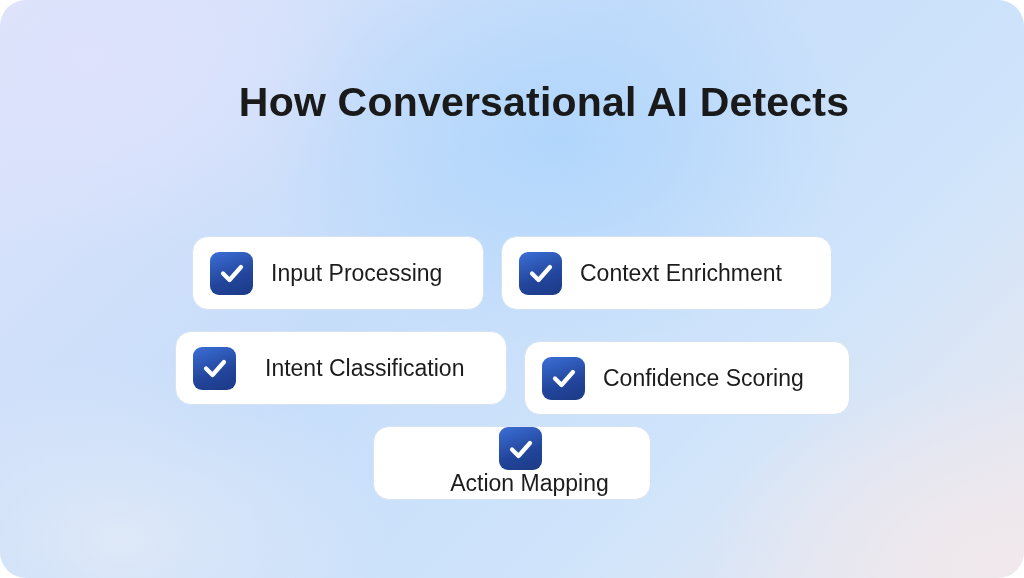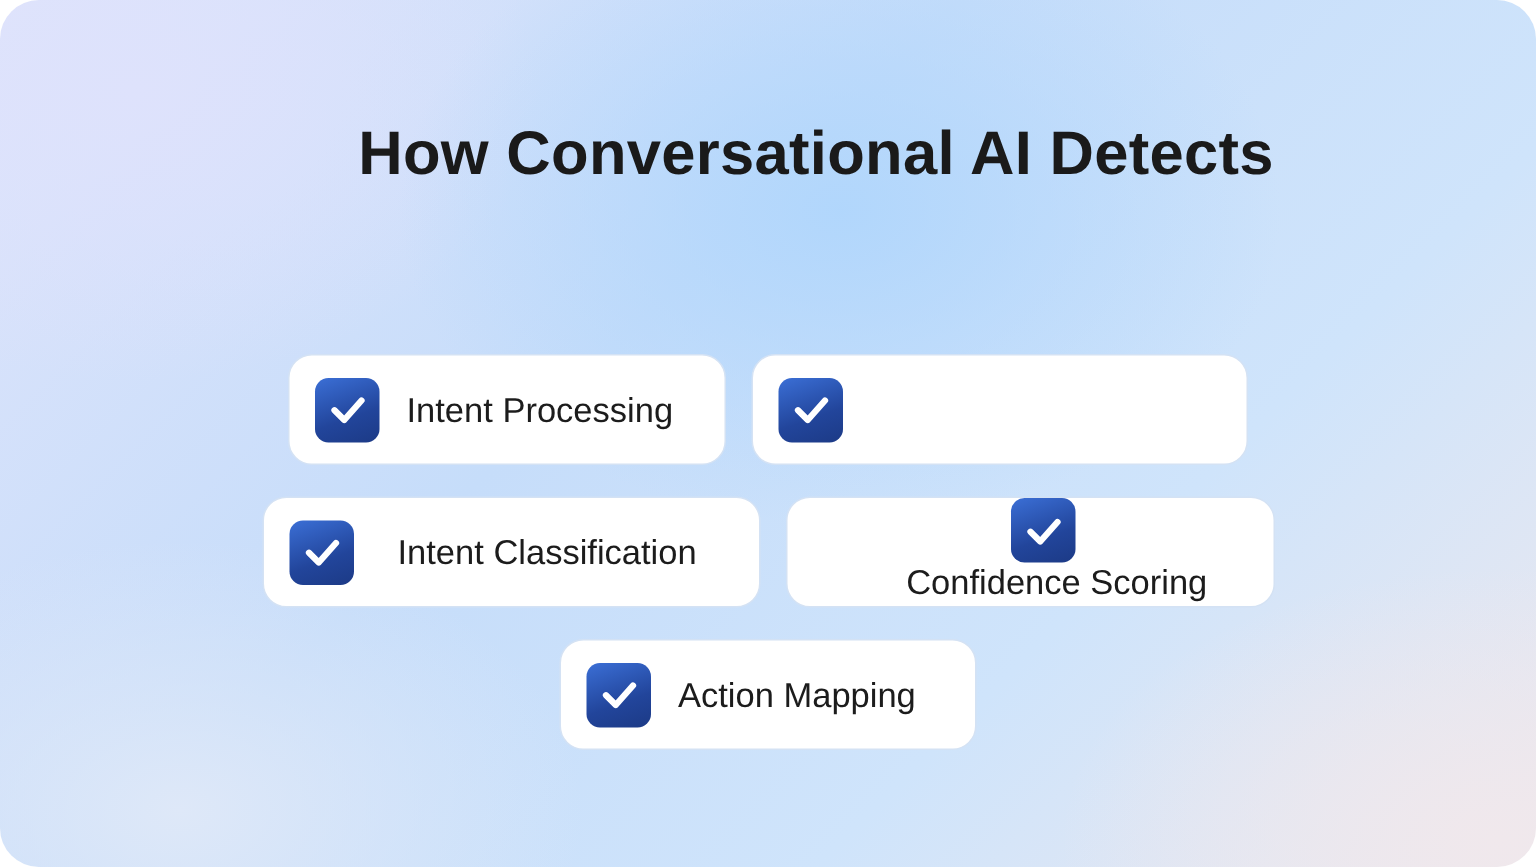--- a/index.html
+++ b/index.html
@@ -60,50 +60,51 @@
   <h1 class="title" style="margin:0;padding-left:32px;">
     <span>How Conversational AI Detects</span>
   </h1>
 
   <div class="card" style="left:192px; top:236px; width:292px;">
     <div class="check">
       <svg viewBox="0 0 28 28">
           <path d="M5 14.5 L11.5 21 L23 8" fill="none" stroke="#ffffff" stroke-width="4.2" stroke-linecap="round" stroke-linejoin="round"></path>
         </svg>
     </div>
-    <span class="label">Intent Processing</span>
+    <span class="label">Input Processing</span>
   </div>
 
   <div class="card" style="left:501px; top:236px; width:331px;">
     <div class="check">
       <svg viewBox="0 0 28 28">
           <path d="M5 14.5 L11.5 21 L23 8" fill="none" stroke="#ffffff" stroke-width="4.2" stroke-linecap="round" stroke-linejoin="round"></path>
         </svg>
     </div>
+    <span class="label">Context Enrichment</span>
   </div>
 
   <div class="card" style="left:175px; top:331px; width:332px;gap:11px;">
     <div class="check">
       <svg viewBox="0 0 28 28">
           <path d="M5 14.5 L11.5 21 L23 8" fill="none" stroke="#ffffff" stroke-width="4.2" stroke-linecap="round" stroke-linejoin="round"></path>
         </svg>
     </div>
     <span class="label">Intent Classification</span>
   </div>
 
-  <div class="card" style="left:524px; top:331px; width:326px;flex-direction:column;">
+  <div class="card" style="left:524px; top:341px; width:326px;">
     <div class="check">
       <svg viewBox="0 0 28 28">
           <path d="M5 14.5 L11.5 21 L23 8" fill="none" stroke="#ffffff" stroke-width="4.2" stroke-linecap="round" stroke-linejoin="round"></path>
         </svg>
     </div>
     <span class="label">Confidence Scoring</span>
   </div>
 
-  <div class="card" style="left:373px; top:426px; width:278px;">
+  <div class="card" style="left:373px; top:426px; width:278px;flex-direction:column;">
     <div class="check">
       <svg viewBox="0 0 28 28">
           <path d="M5 14.5 L11.5 21 L23 8" fill="none" stroke="#ffffff" stroke-width="4.2" stroke-linecap="round" stroke-linejoin="round"></path>
         </svg>
     </div>
     <span class="label">Action Mapping</span>
   </div>
 
 </div>
 

